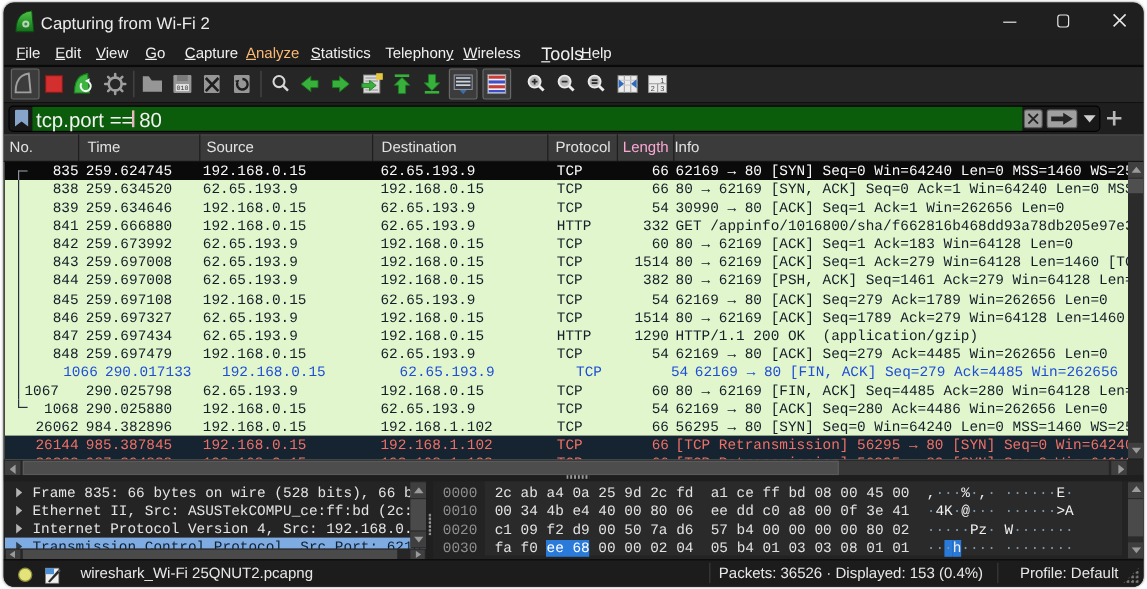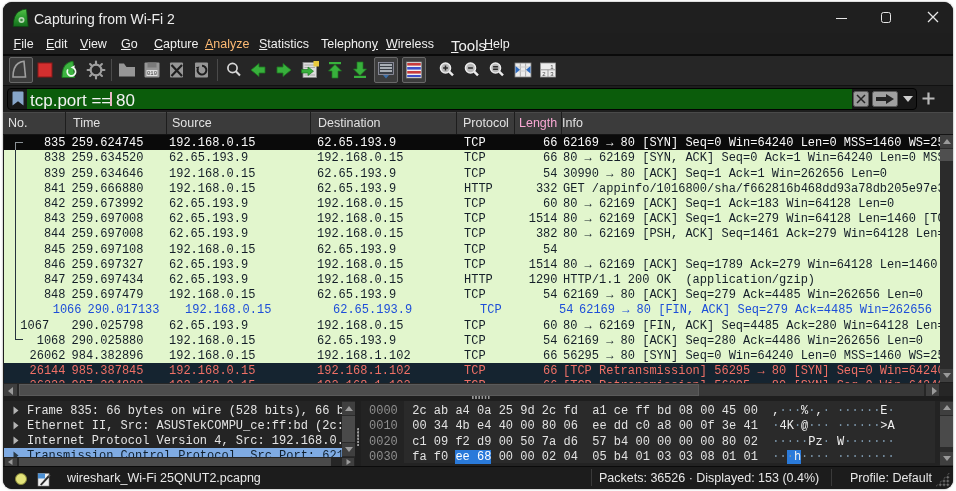--- a/index.html
+++ b/index.html
@@ -272,20 +272,21 @@
 <div class="cell" style="left:465px;top:1.2px;width:88.5px;text-align:right;">382</div>
 <div class="cell" style="left:559px;top:1.2px;width:378px;text-align:left;">80 → 62169 [PSH, ACK] Seq=1461 Ack=279 Win=64128 Len=328</div>
 </div>
 <div class="abs mono" style="left:0;top:106.4px;width:936px;height:15.2px;color:#141e28;">
 <div class="cell" style="left:0px;top:1.2px;width:61.5px;text-align:right;">845</div>
 <div class="cell" style="left:67.5px;top:1.2px;width:95px;text-align:left;">259.697108</div>
 <div class="cell" style="left:165px;top:1.2px;width:95px;text-align:left;">192.168.0.15</div>
 <div class="cell" style="left:313px;top:1.2px;width:100px;text-align:left;">62.65.193.9</div>
 <div class="cell" style="left:460px;top:1.2px;width:50px;text-align:left;">TCP</div>
 <div class="cell" style="left:465px;top:1.2px;width:88.5px;text-align:right;">54</div>
+<div class="cell" style="left:559px;top:1.2px;width:378px;text-align:left;">62169 → 80 [ACK] Seq=279 Ack=1789 Win=262656 Len=0</div>
 </div>
 <div class="abs mono" style="left:0;top:121.6px;width:936px;height:15.2px;color:#141e28;">
 <div class="cell" style="left:0px;top:1.2px;width:61.5px;text-align:right;padding-left:12px;">846</div>
 <div class="cell" style="left:67.5px;top:1.2px;width:95px;text-align:left;">259.697327</div>
 <div class="cell" style="left:165px;top:1.2px;width:95px;text-align:left;">62.65.193.9</div>
 <div class="cell" style="left:313px;top:1.2px;width:100px;text-align:left;">192.168.0.15</div>
 <div class="cell" style="left:460px;top:1.2px;width:50px;text-align:left;">TCP</div>
 <div class="cell" style="left:465px;top:1.2px;width:88.5px;text-align:right;">1514</div>
 <div class="cell" style="left:559px;top:1.2px;width:378px;text-align:left;">80 → 62169 [ACK] Seq=1789 Ack=279 Win=64128 Len=1460 [TC</div>
 </div>

